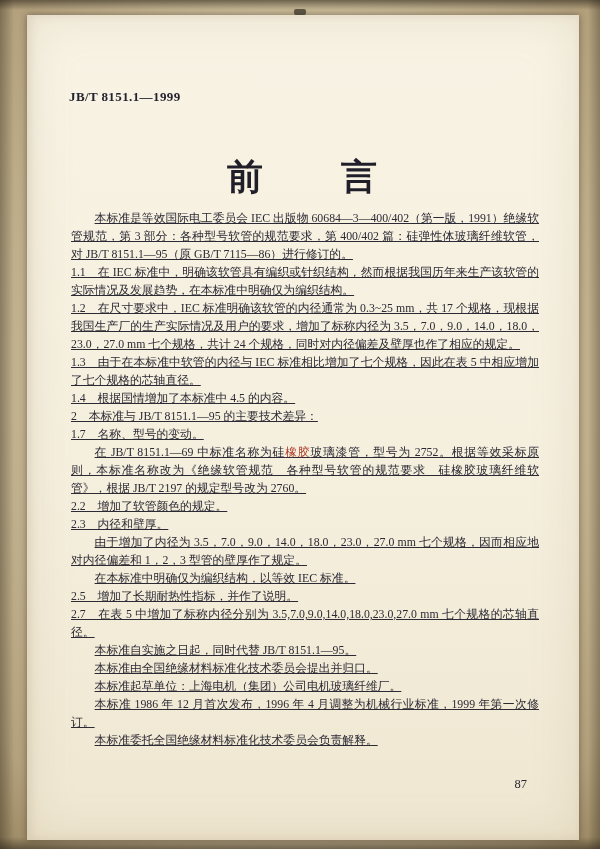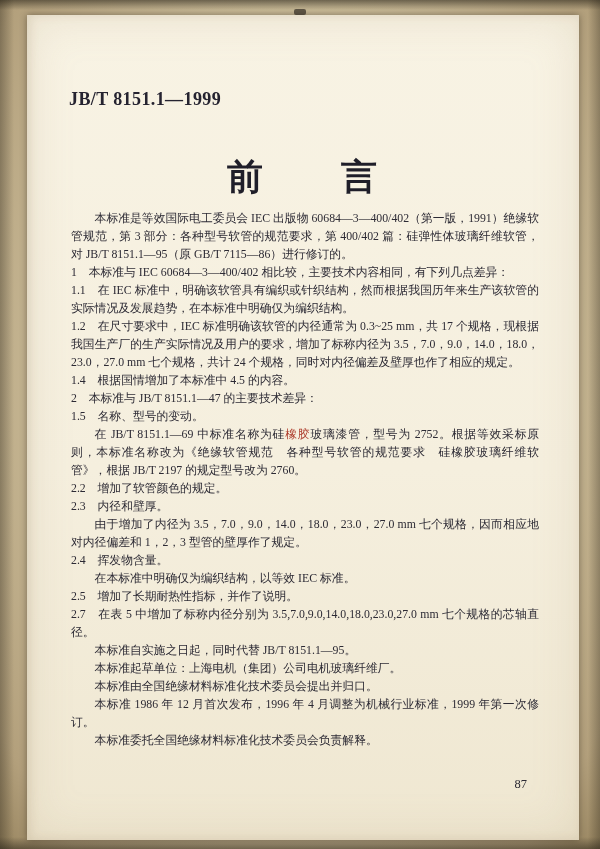--- a/index.html
+++ b/index.html
@@ -34,36 +34,36 @@
   
   .page {
     position: absolute; left: 27px; top: 15px; right: 21px; bottom: 9px;
     background: linear-gradient(180deg, #f8f3e4 0%, #f5efde 55%, #efe7d1 100%);
     box-shadow: 0 0 7px rgba(30,25,15,0.45),
                 inset 0 0 46px rgba(176,156,118,0.22),
                 inset 3px 0 10px rgba(150,130,95,0.18);
   }
   .doc-code {
     position: absolute; left: 42px; top: 74px;
-    font-weight: bold; font-size: 18px; letter-spacing: 0.4px;
+    font-weight: bold; font-size: 13px; letter-spacing: 0.4px;
     color: #252330;
   }
   .title {
     position: absolute; left: 0; right: 0; top: 138px;
     text-align: center;
     font-size: 36px; font-weight: bold; color: #1f1e29;
     letter-spacing: 2px;
   }
   .content {
     position: absolute; left: 44px; right: 40px; top: 194px;
     font-size: 11.8px; line-height: 18px;
     text-align: justify;
     color: #2c2a34;
   }
-  .content p { margin: 0; }
+  .content p { margin: 0; text-decoration: underline; }
   .content p.indent { text-indent: 2em; }
   .red { color: #ad3c2c; }
   .page-number {
     position: absolute; right: 52px; bottom: 48px;
     font-size: 12.5px; color: #2c2a34; text-align: right;
   }
 </style>
 </head>
 <body>
 
@@ -72,35 +72,34 @@
 <div class="edge-left"></div>
 <div class="edge-right"></div>
 <div class="notch"></div>
 
 <div class="page">
   <div class="doc-code">JB/T 8151.1—1999</div>
   <div class="title">前　　言</div>
 
   <div class="content">
     <p class="indent">本标准是等效国际电工委员会 IEC 出版物 60684—3—400/402（第一版，1991）绝缘软管规范，第 3 部分：各种型号软管的规范要求，第 400/402 篇：硅弹性体玻璃纤维软管，对 JB/T 8151.1—95（原 GB/T 7115—86）进行修订的。</p>
-    <p class="clause">1　本标准与 IEC 60684—3—400/402 相比较，主要技术内容相同，有下列几点差异：</p>
     <p class="clause">1.1　在 IEC 标准中，明确该软管具有编织或针织结构，然而根据我国历年来生产该软管的实际情况及发展趋势，在本标准中明确仅为编织结构。</p>
     <p class="clause">1.2　在尺寸要求中，IEC 标准明确该软管的内径通常为 0.3~25 mm，共 17 个规格，现根据我国生产厂的生产实际情况及用户的要求，增加了标称内径为 3.5，7.0，9.0，14.0，18.0，23.0，27.0 mm 七个规格，共计 24 个规格，同时对内径偏差及壁厚也作了相应的规定。</p>
+    <p class="clause">1.3　由于在本标准中软管的内径与 IEC 标准相比增加了七个规格，因此在表 5 中相应增加了七个规格的芯轴直径。</p>
     <p class="clause">1.4　根据国情增加了本标准中 4.5 的内容。</p>
-    <p class="clause">2　本标准与 JB/T 8151.1—47 的主要技术差异：</p>
-    <p class="clause">1.5　名称、型号的变动。</p>
+    <p class="clause">2　本标准与 JB/T 8151.1—95 的主要技术差异：</p>
+    <p class="clause">1.7　名称、型号的变动。</p>
     <p class="indent"><span>在 JB/T 8151.1—69 中标准名称为硅</span><span class="red">橡胶</span><span>玻璃漆管，型号为 2752。根据等效采标原则，本标准名称改为《绝缘软管规范　各种型号软管的规范要求　硅橡胶玻璃纤维软管》，根据 JB/T 2197 的规定型号改为 2760。</span></p>
     <p class="clause">2.2　增加了软管颜色的规定。</p>
     <p class="clause">2.3　内径和壁厚。</p>
     <p class="indent">由于增加了内径为 3.5，7.0，9.0，14.0，18.0，23.0，27.0 mm 七个规格，因而相应地对内径偏差和 1，2，3 型管的壁厚作了规定。</p>
-    <p class="clause">2.4　挥发物含量。</p>
     <p class="indent">在本标准中明确仅为编织结构，以等效 IEC 标准。</p>
     <p class="clause">2.5　增加了长期耐热性指标，并作了说明。</p>
     <p class="clause">2.7　在表 5 中增加了标称内径分别为 3.5,7.0,9.0,14.0,18.0,23.0,27.0 mm 七个规格的芯轴直径。</p>
     <p class="indent">本标准自实施之日起，同时代替 JB/T 8151.1—95。</p>
+    <p class="indent">本标准由全国绝缘材料标准化技术委员会提出并归口。</p>
     <p class="indent">本标准起草单位：上海电机（集团）公司电机玻璃纤维厂。</p>
-    <p class="indent">本标准由全国绝缘材料标准化技术委员会提出并归口。</p>
     <p class="indent">本标准 1986 年 12 月首次发布，1996 年 4 月调整为机械行业标准，1999 年第一次修订。</p>
     <p class="indent">本标准委托全国绝缘材料标准化技术委员会负责解释。</p>
   </div>
 
   <div class="page-number">87</div>
 </div>
 
 </body></html>

